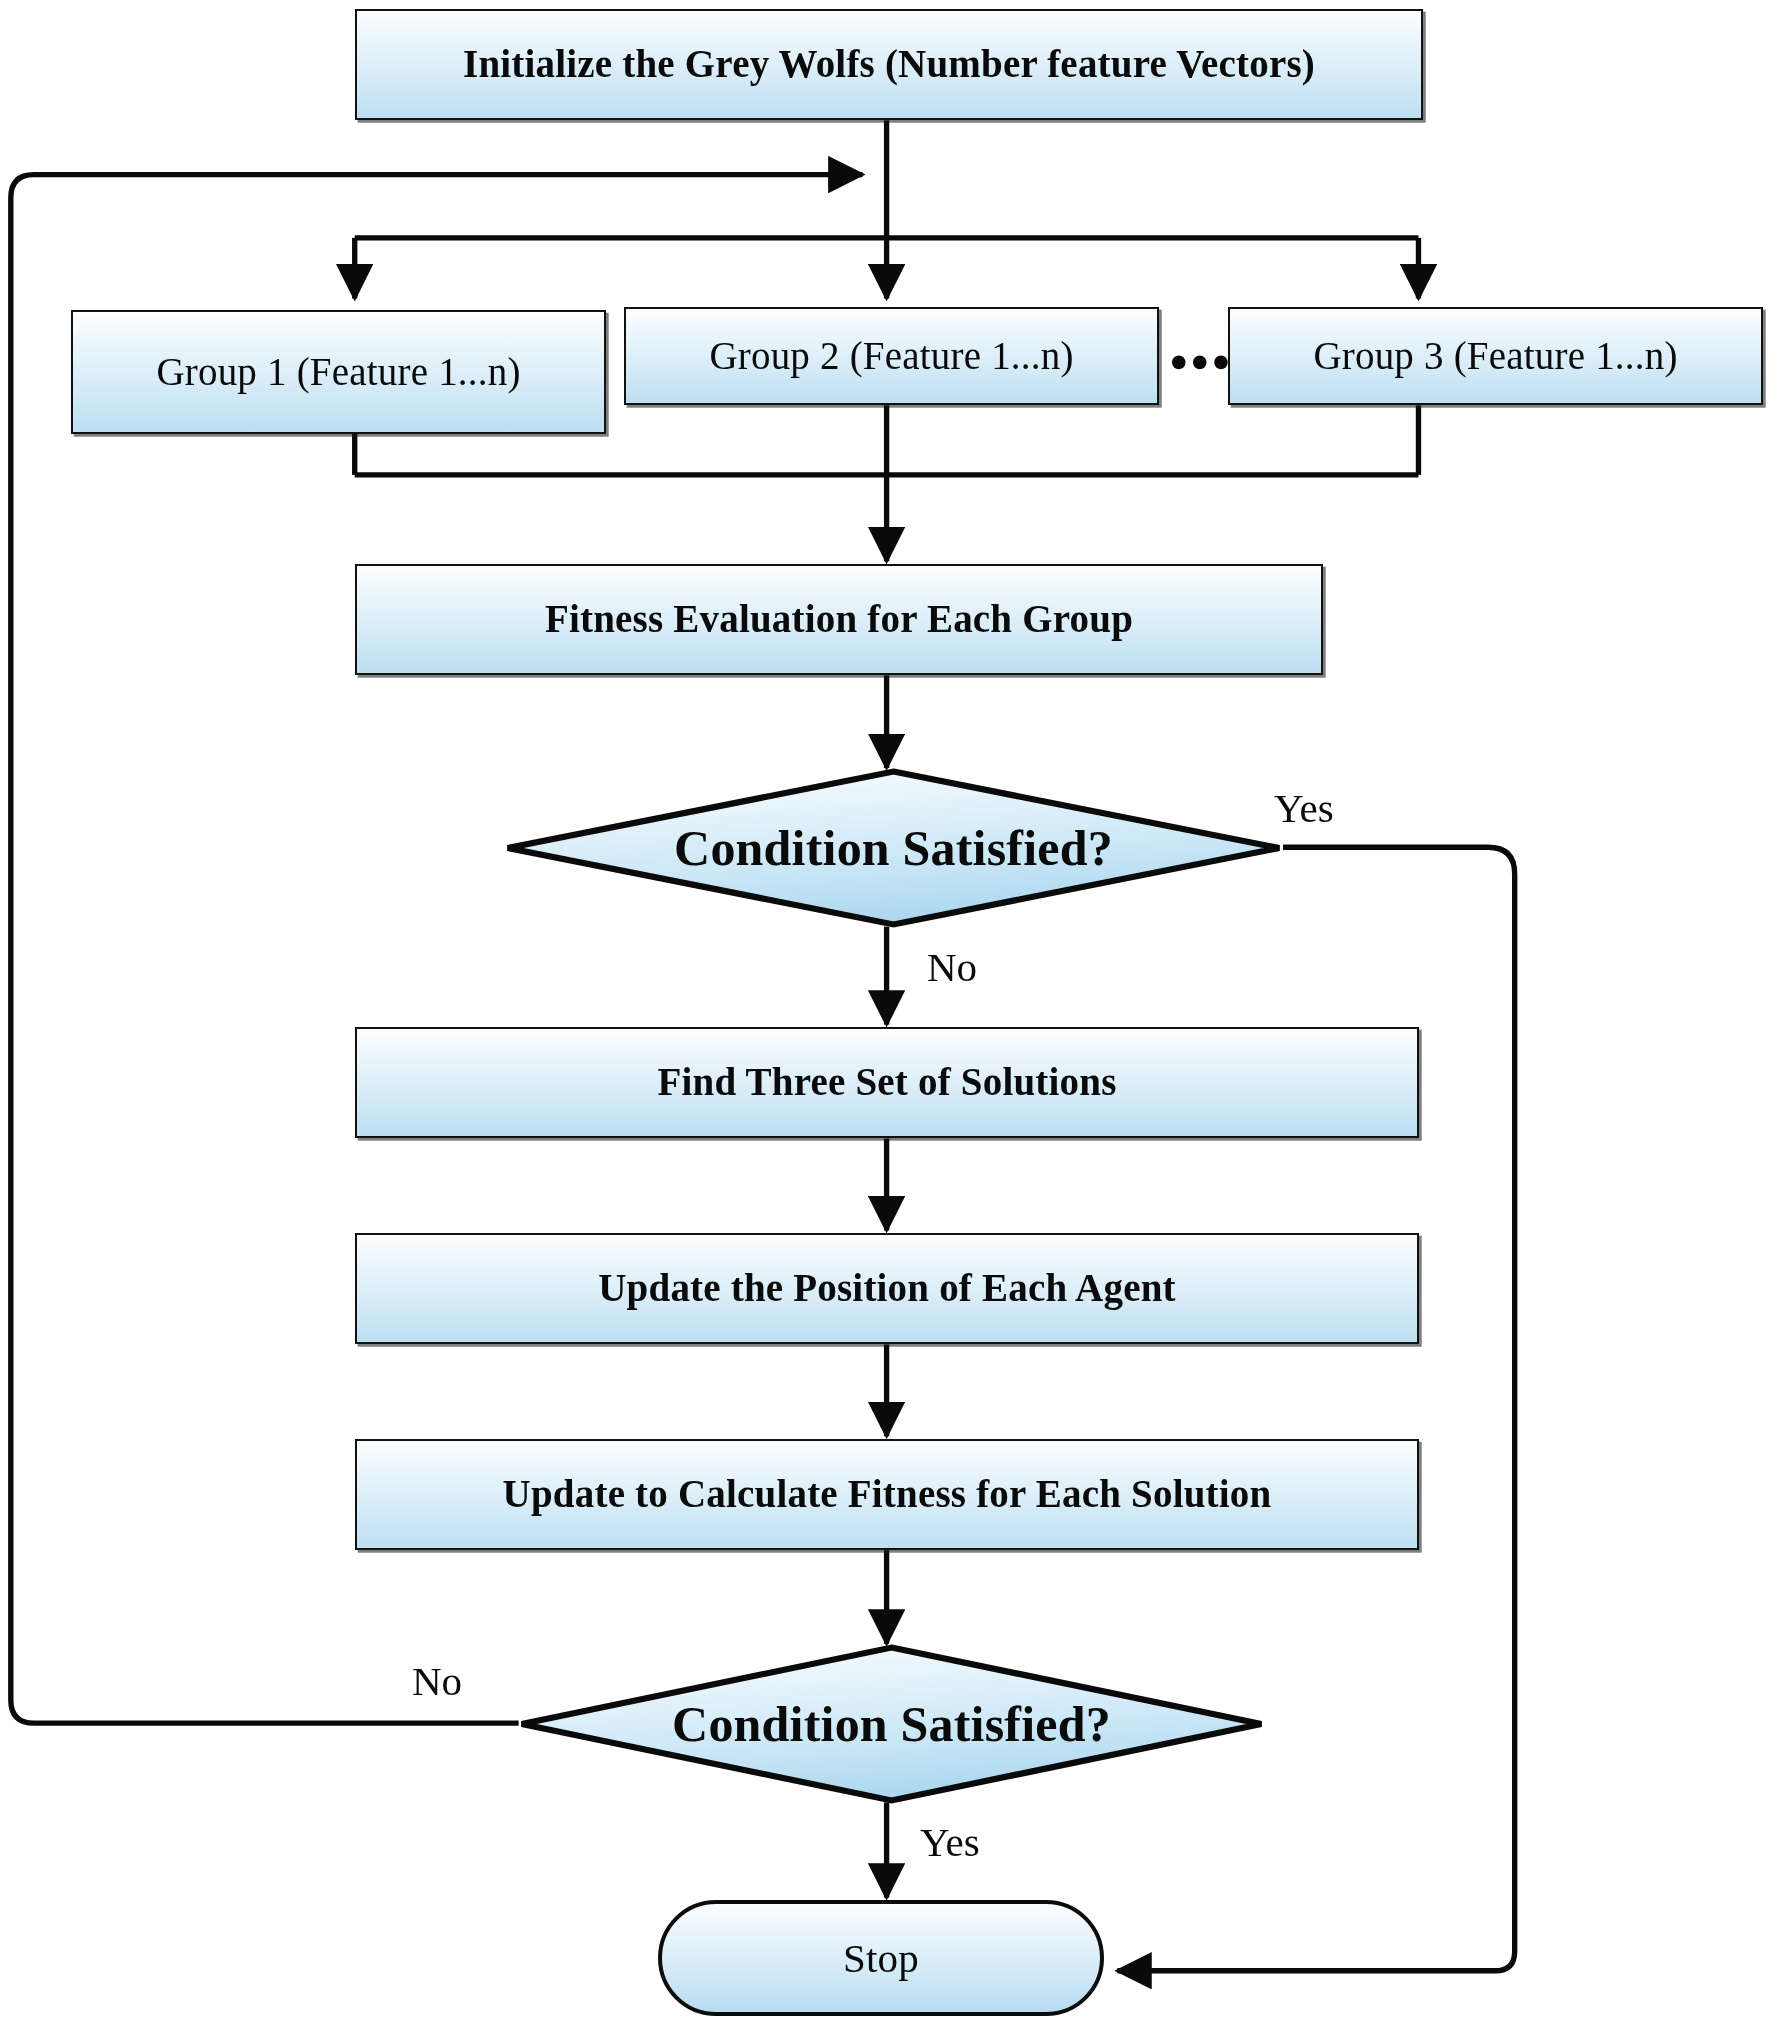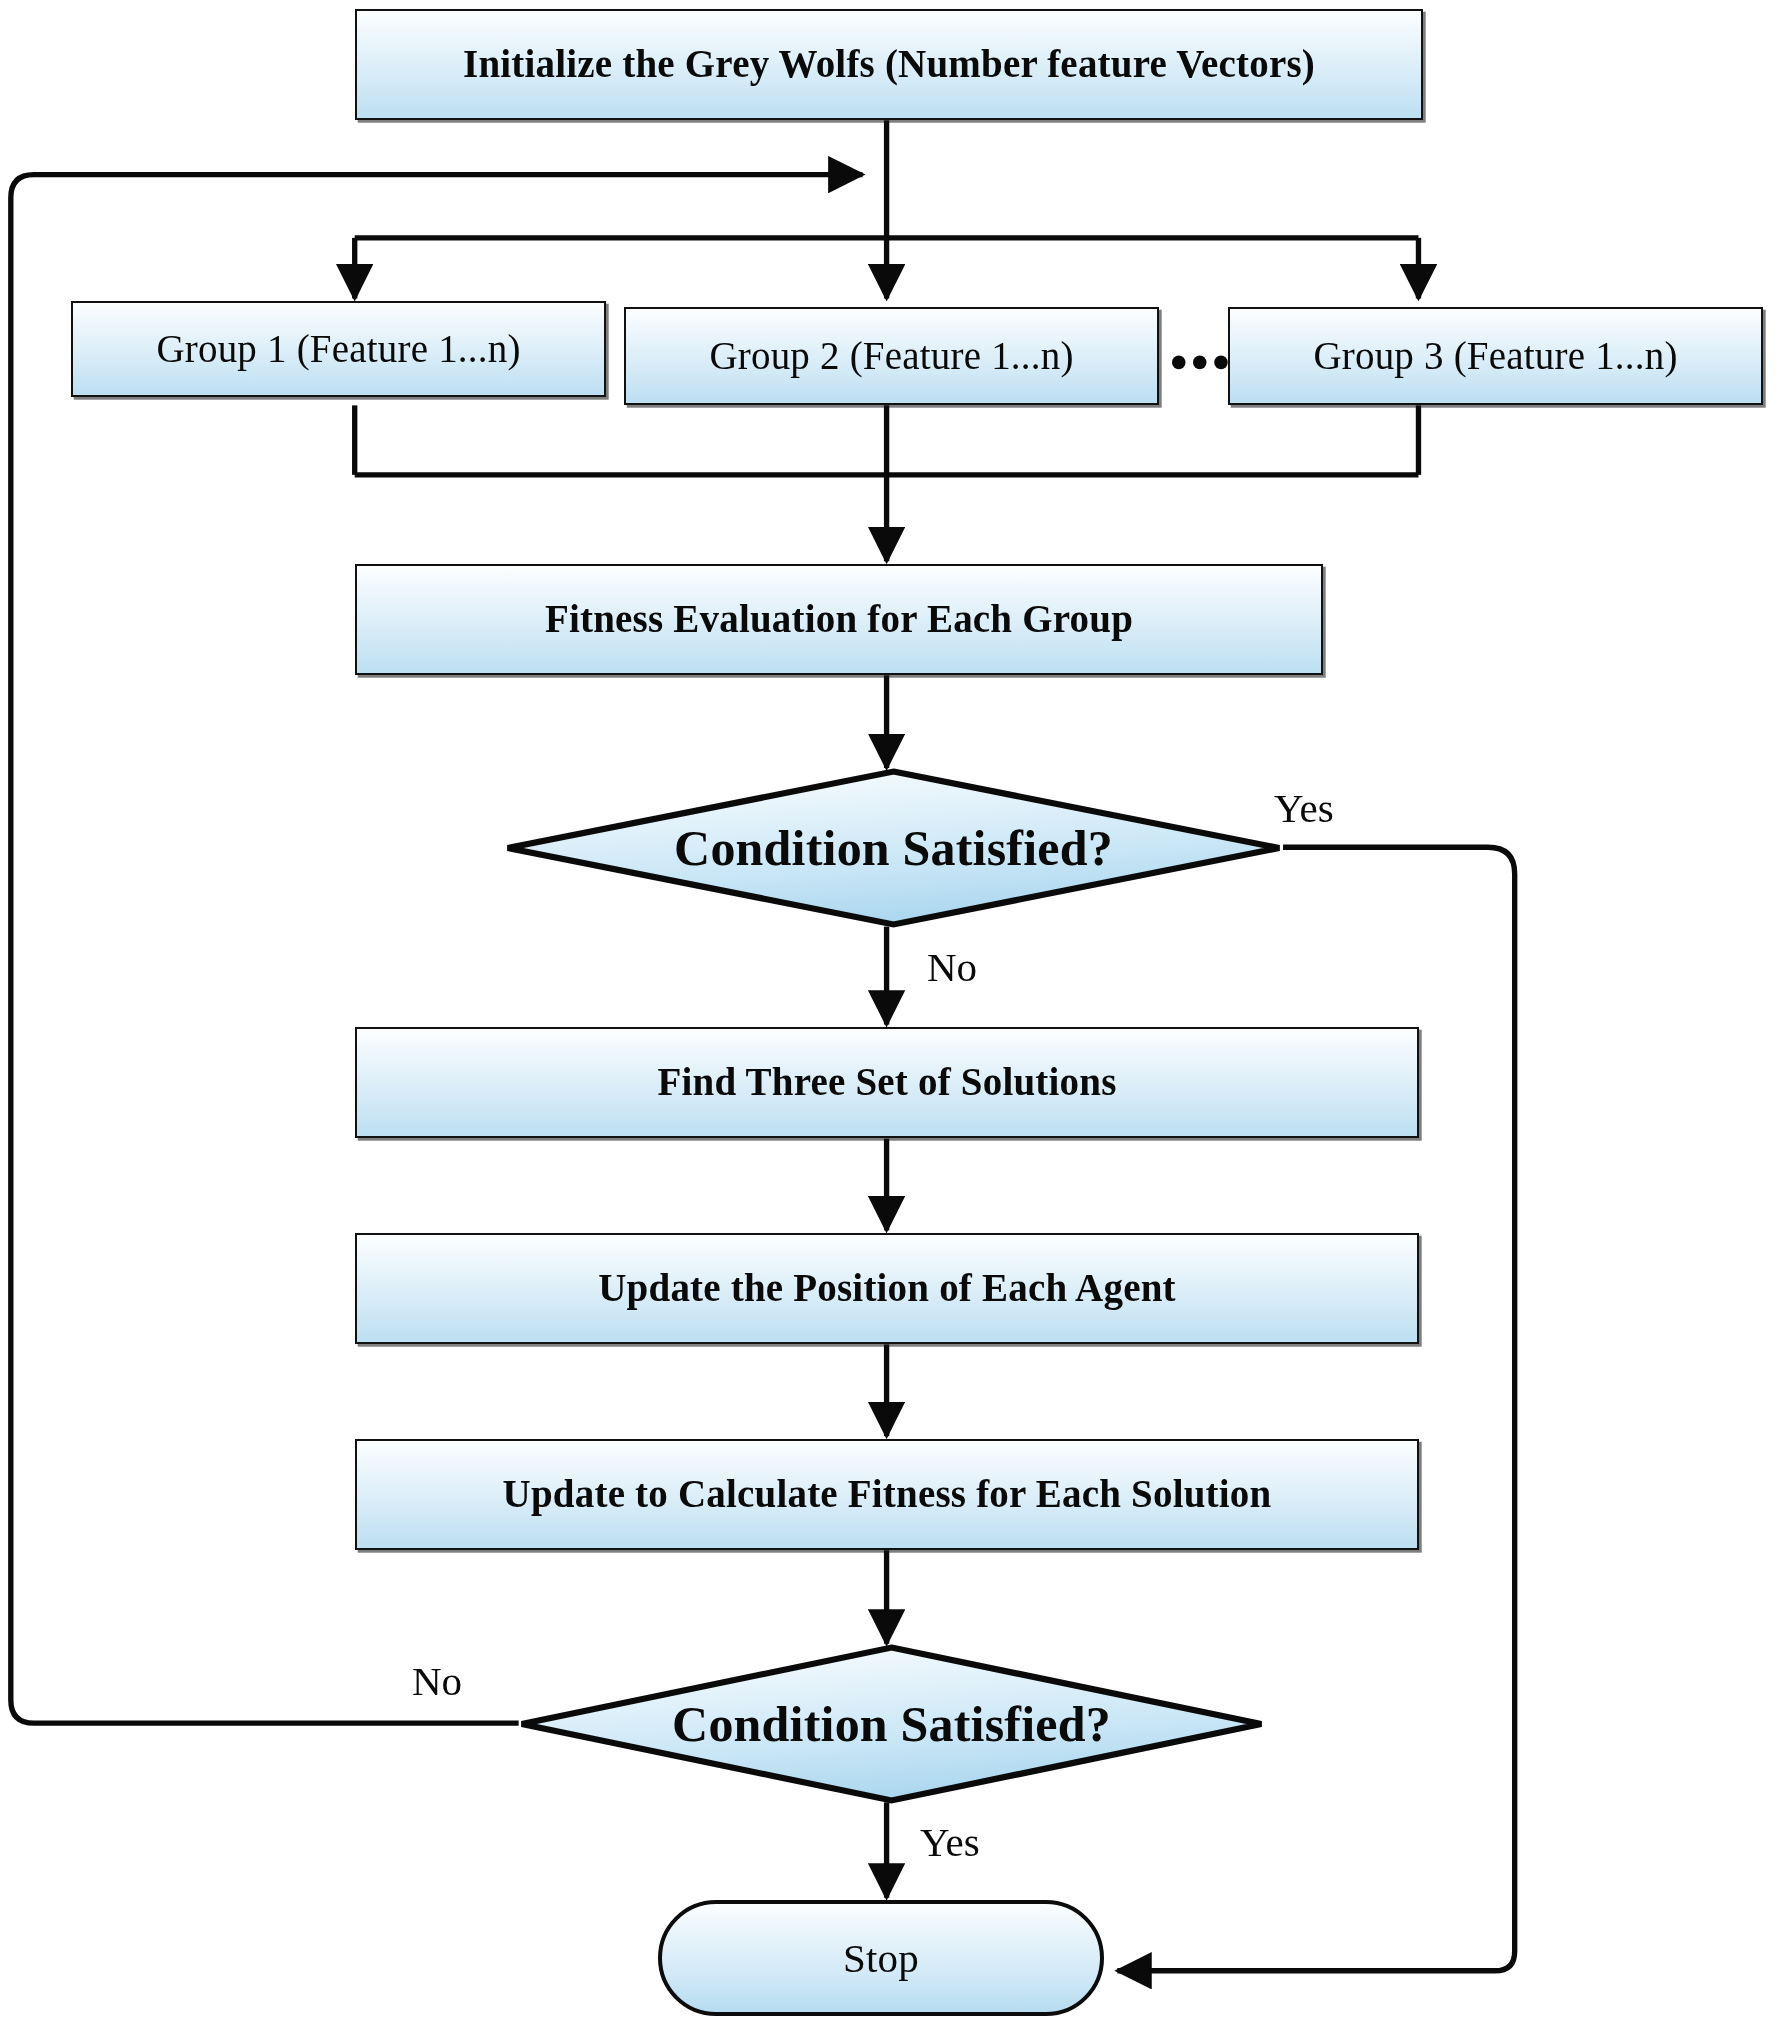--- a/index.html
+++ b/index.html
@@ -143,21 +143,21 @@
       <path d="M 995 2023 L 995 2130" marker-end="url(#arrow)"></path>
 
       <path d="M 582 1934 L 38 1934 Q 12 1934 12 1908 L 12 222 Q 12 196 38 196 L 968 196" marker-end="url(#arrow)"></path>
     </g>
   </svg>
 
   <div class="node proc" style="left:355px; top:9px; width:1068px; height:111px;">
     <span class="proc-label">Initialize the Grey Wolfs (Number feature Vectors)</span>
   </div>
 
-  <div class="node proc" style="left:71px; top:301px; width:535px; height:96px;">
+  <div class="node proc" style="left:71px; top:310px; width:535px; height:124px;">
     <span class="group-label">Group 1 (Feature 1...n)</span>
   </div>
 
   <div class="node proc" style="left:624px; top:307px; width:535px; height:98px;">
     <span class="group-label">Group 2 (Feature 1...n)</span>
   </div>
 
   <div class="dots" style="left:1170px; top:337px; width:62px; text-align:center;">•••</div>
 
   <div class="node proc" style="left:1228px; top:307px; width:535px; height:98px;">

